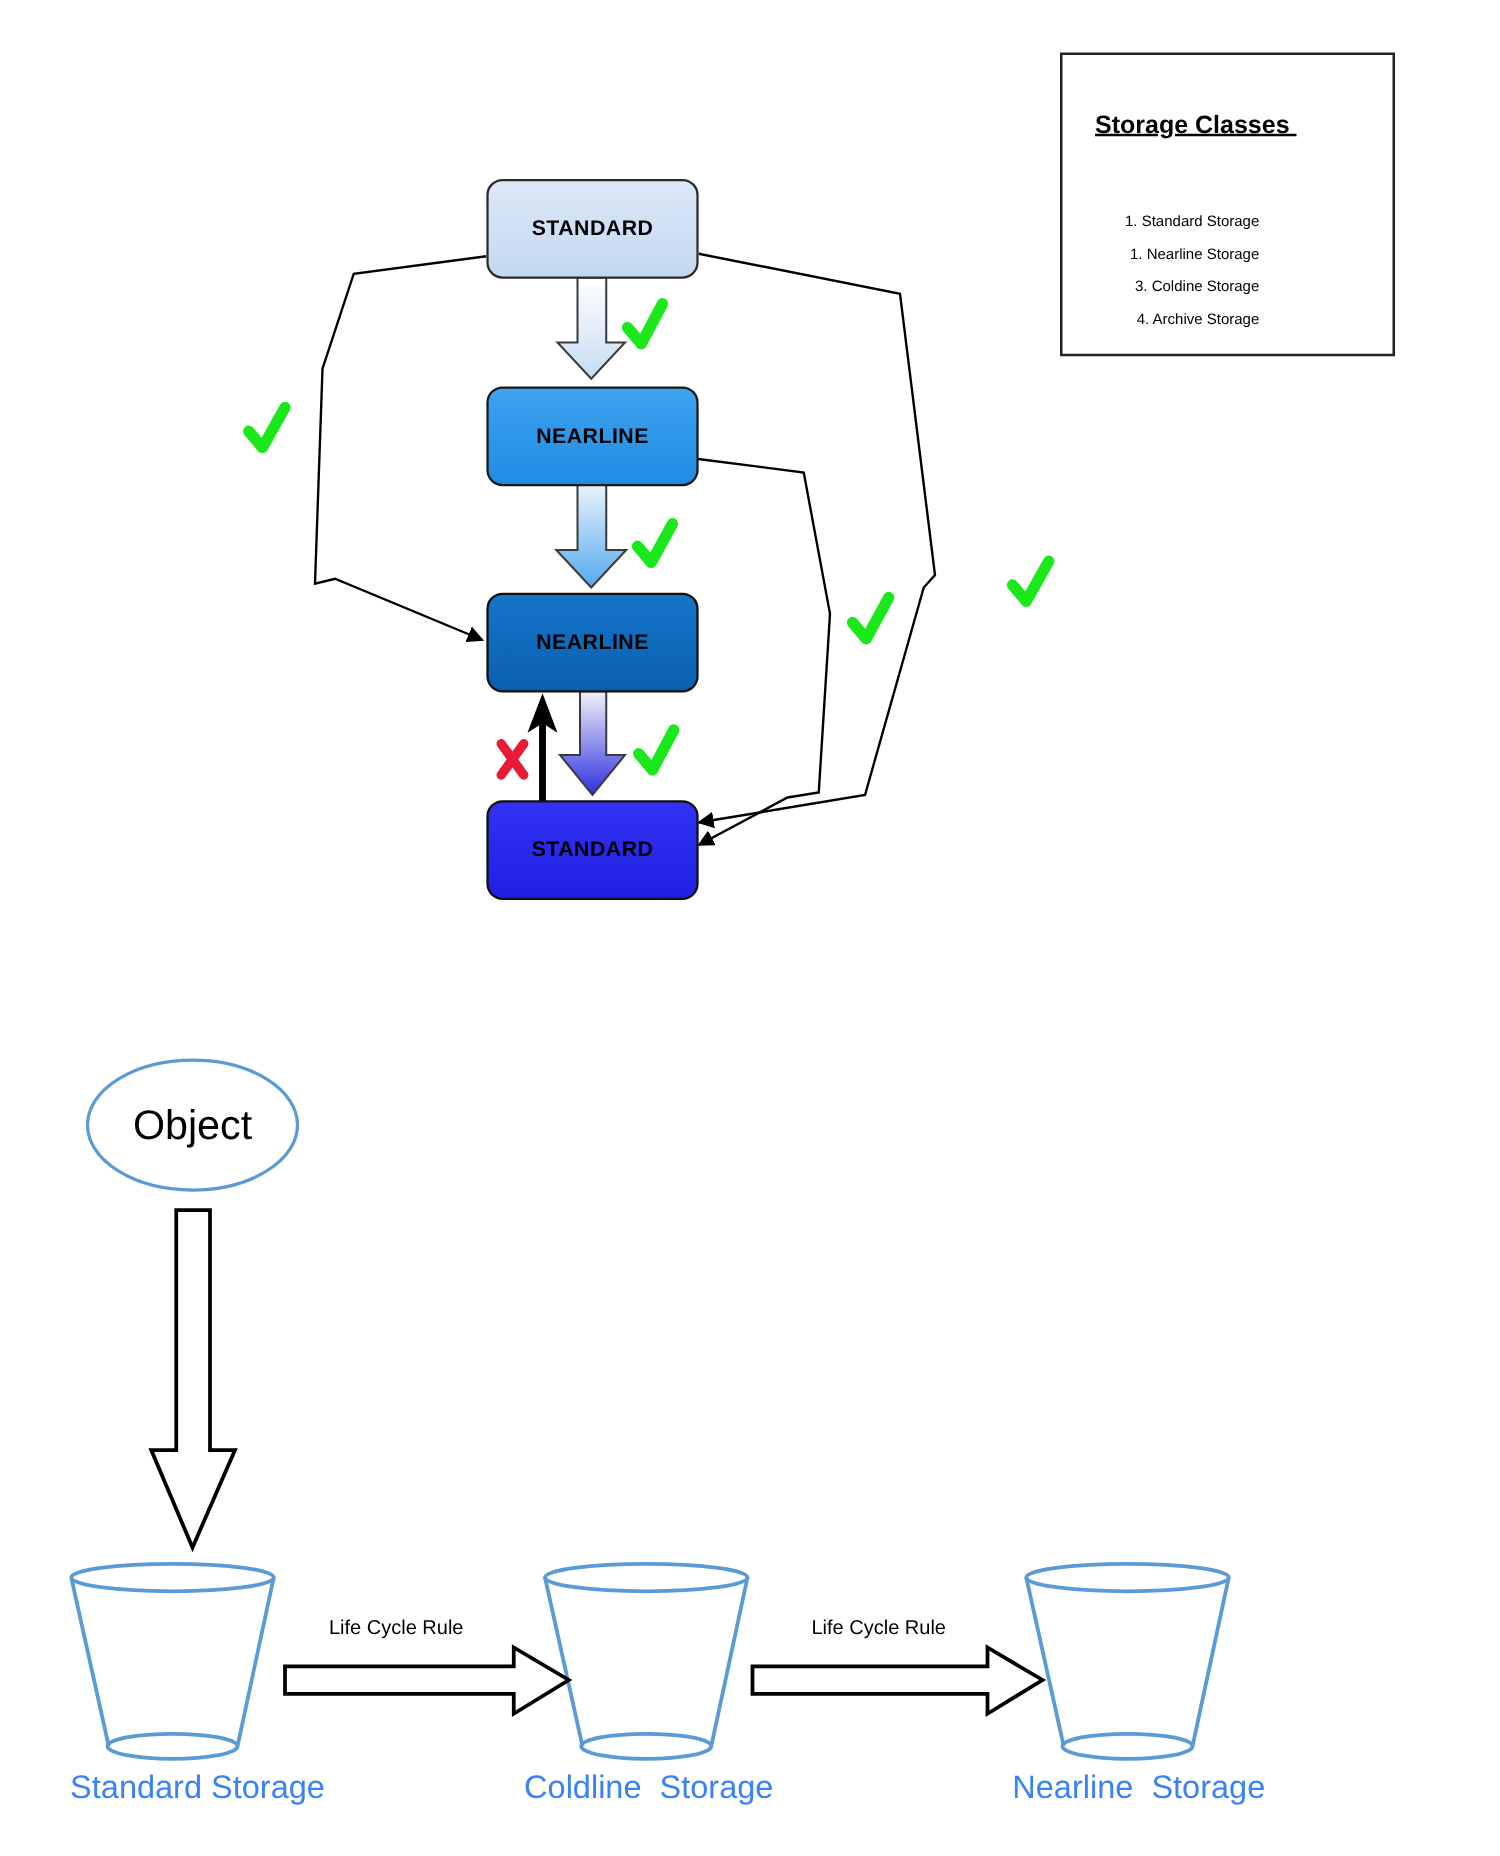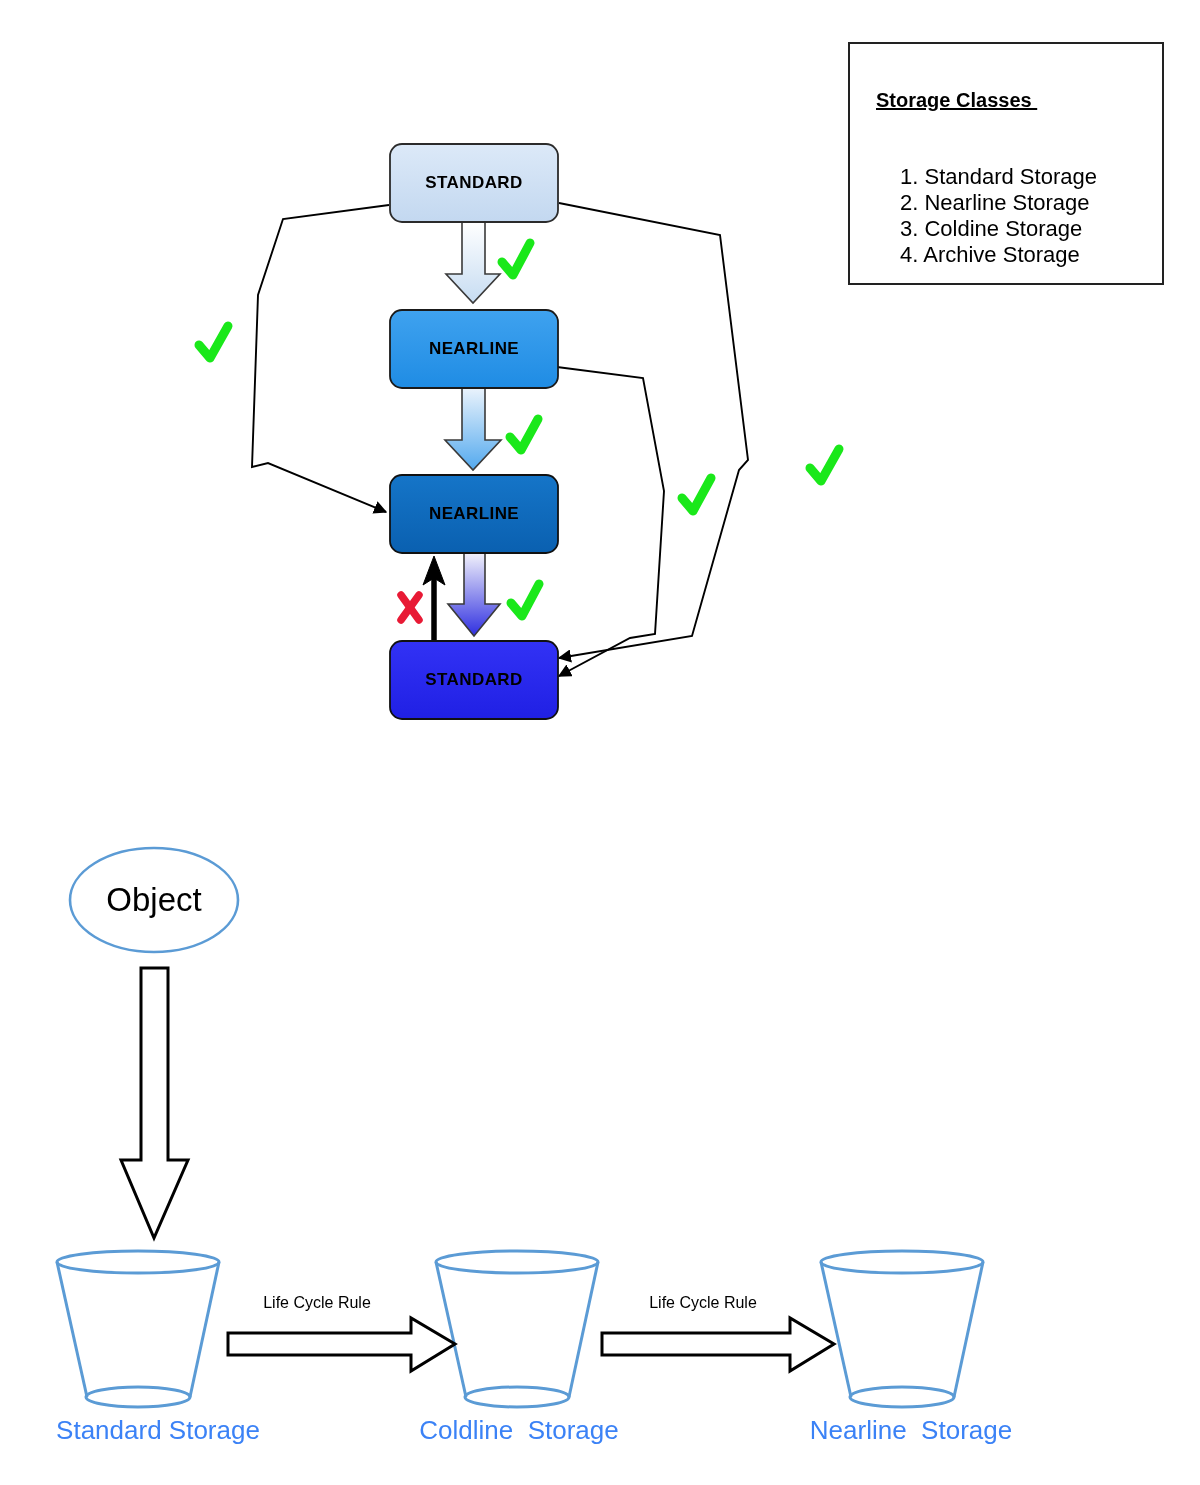--- a/index.html
+++ b/index.html
@@ -17,21 +17,21 @@
   #canvas {
     position: absolute;
     inset: 0;
     width: 1200px;
     height: 1485px;
   }
   .legend-box {
     position: absolute;
     left: 848px;
     top: 42px;
-    width: 316px;
+    width: 268px;
     height: 243px;
     border: 2px solid #222222;
     background: #ffffff;
     box-sizing: border-box;
   }
   .legend-title {
     position: absolute;
     left: 26px;
     top: 45px;
     font-size: 20px;
@@ -42,24 +42,25 @@
   }
   .legend-list {
     position: absolute;
     left: 50px;
     top: 120px;
     margin: 0;
     padding: 0;
     list-style: none;
   }
   .legend-list li {
-    font-size: 22px;
+    font-size: 12px;
     color: #000000;
     line-height: 26px;
     white-space: pre;
+    text-align: right;
   }
   .node-label {
     position: absolute;
     font-size: 17px;
     font-weight: bold;
     color: #000000;
     letter-spacing: 0.4px;
     white-space: nowrap;
     transform: translate(-50%, -50%);
     pointer-events: none;
@@ -197,21 +198,21 @@
   </g>
 
   <path d="M 228 1333 L 411 1333 L 411 1318 L 455 1344 L 411 1371 L 411 1355 L 228 1355 Z" fill="#ffffff" stroke="#000000" stroke-width="3"></path>
   <path d="M 602 1333 L 790 1333 L 790 1318 L 834 1344 L 790 1371 L 790 1355 L 602 1355 Z" fill="#ffffff" stroke="#000000" stroke-width="3"></path>
 </svg>
 
 <div class="legend-box">
   <div class="legend-title">Storage Classes </div>
   <ul class="legend-list">
     <li>1. Standard Storage</li>
-    <li>2. Nearline Storage</li>
+    <li>1. Nearline Storage</li>
     <li>3. Coldine Storage</li>
     <li>4. Archive Storage</li>
   </ul>
 </div>
 
 <div class="node-label" style="left:474px; top:183px;text-align:right;">STANDARD</div>
 <div class="node-label" style="left:474px; top:349px;">NEARLINE</div>
 <div class="node-label" style="left:474px; top:514px;">NEARLINE</div>
 <div class="node-label" style="left:474px; top:680px;">STANDARD</div>
 

